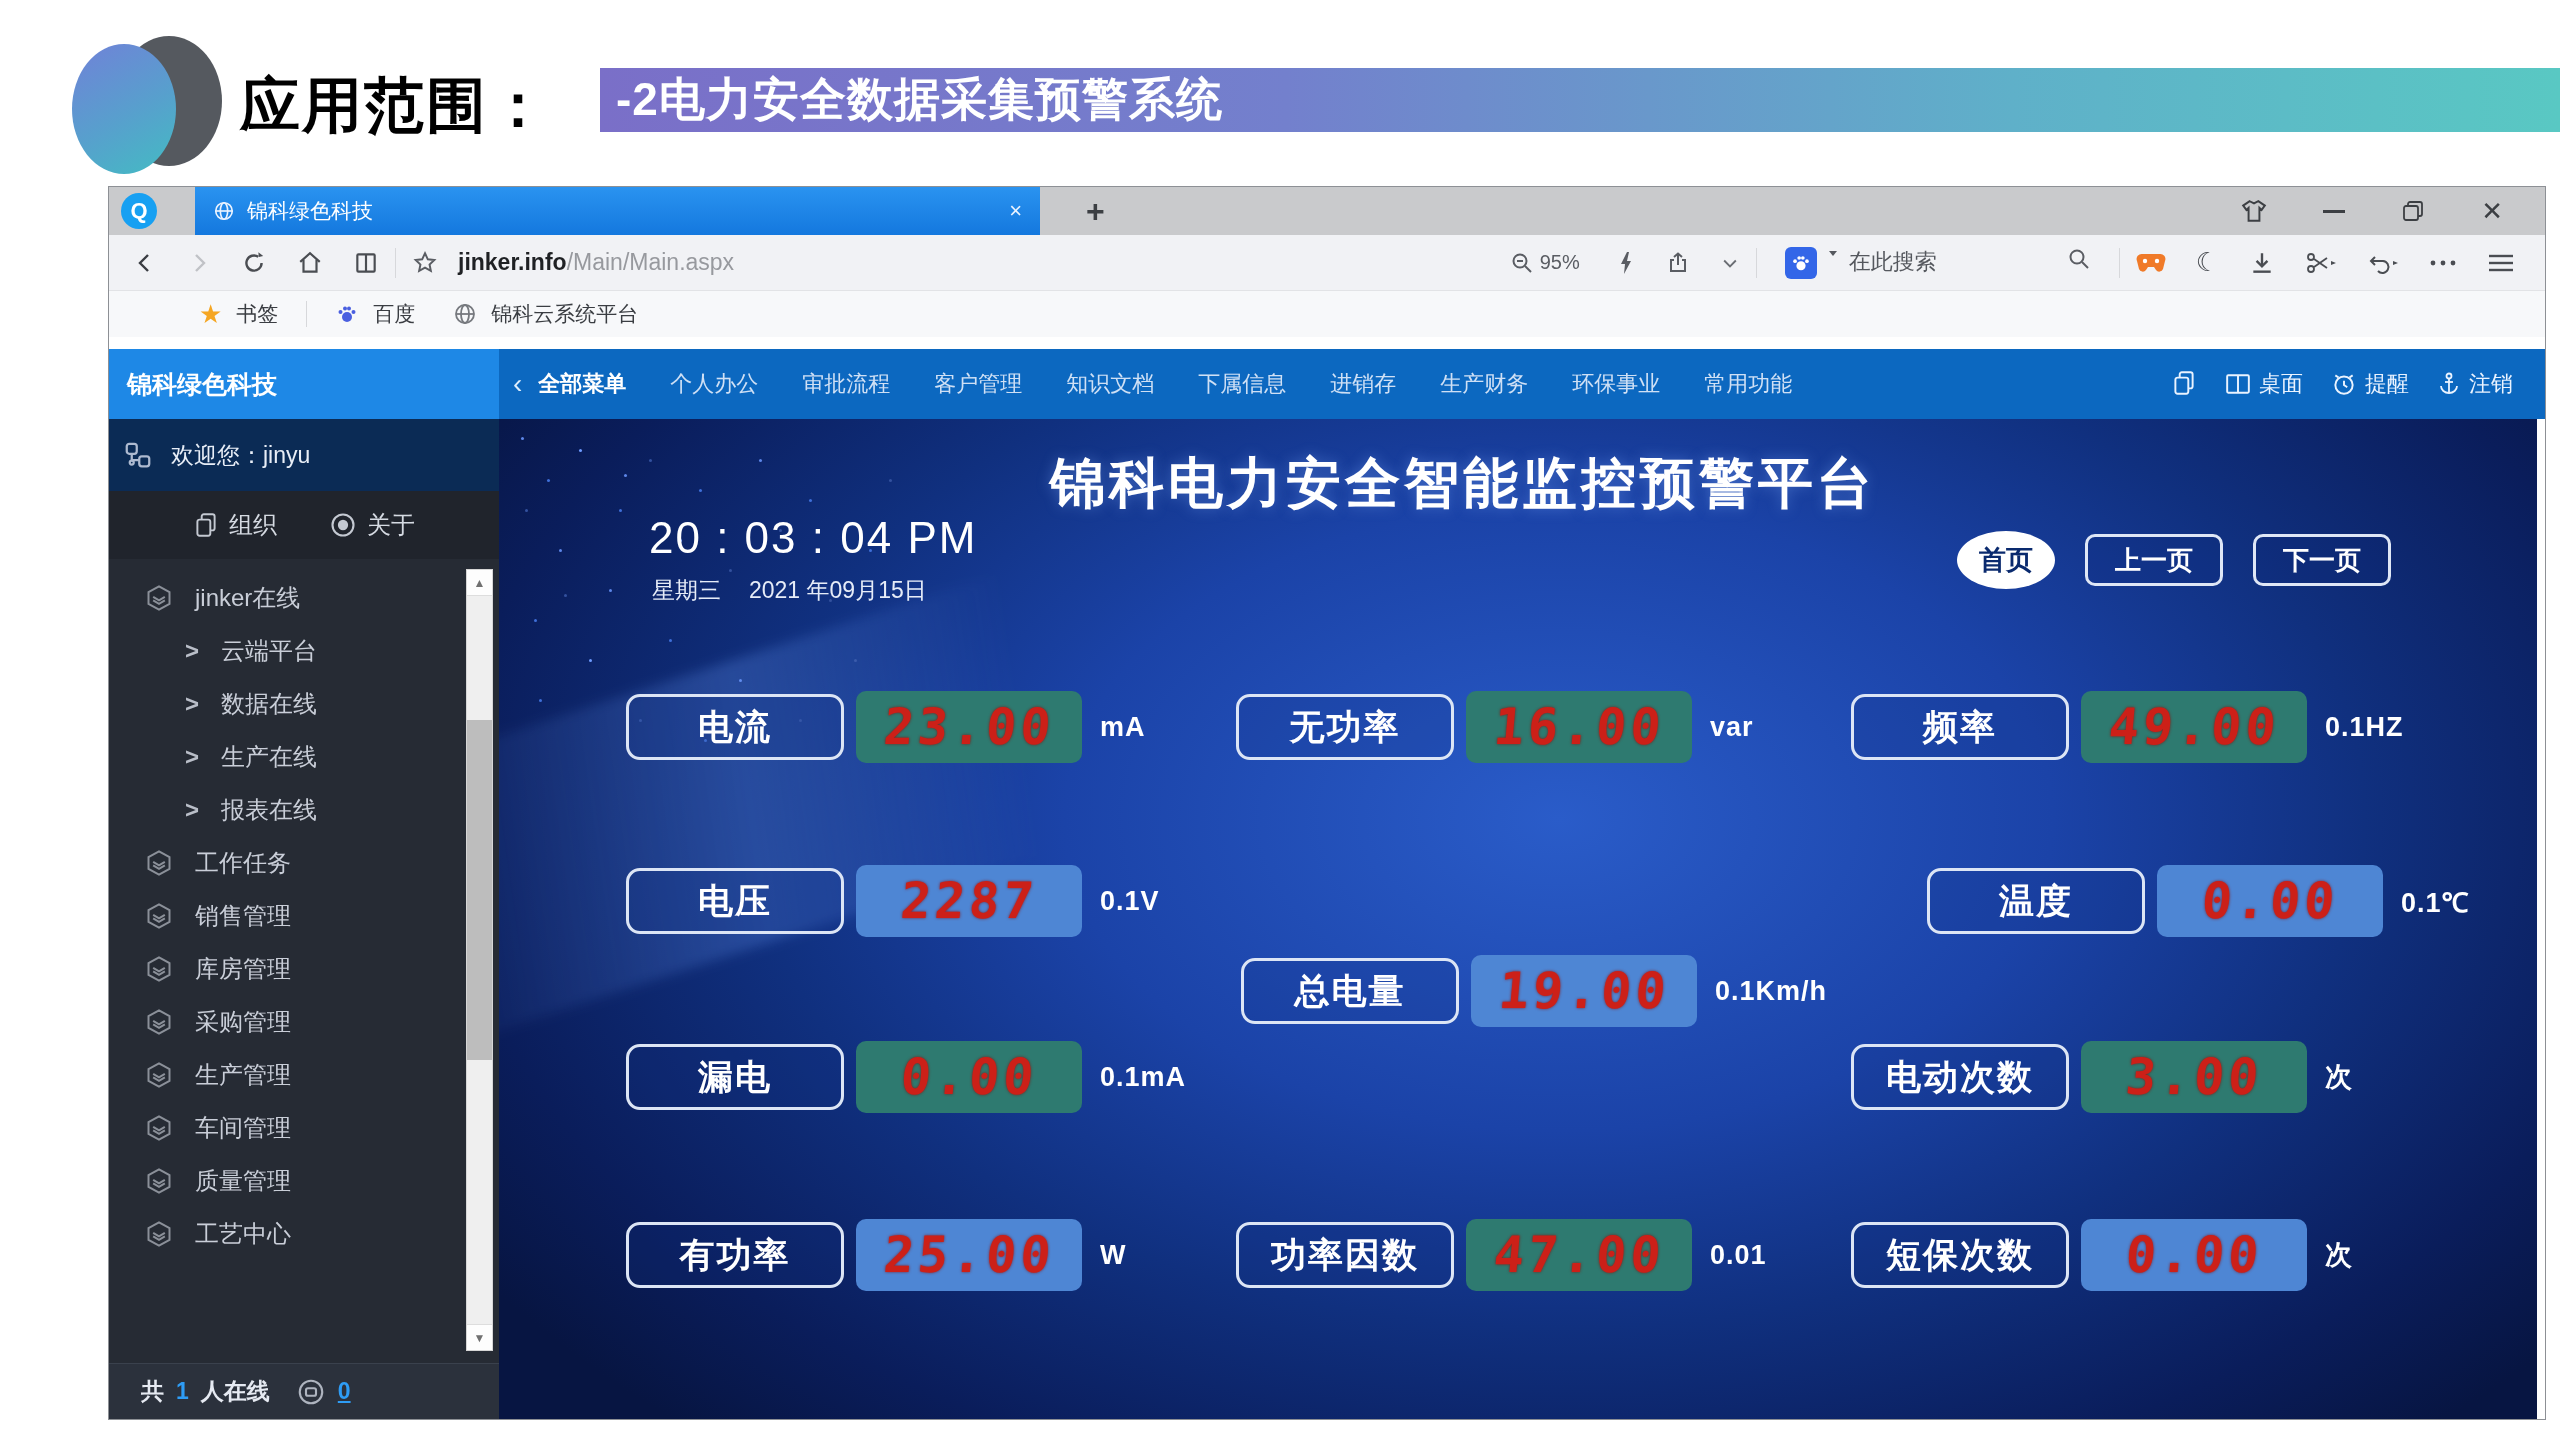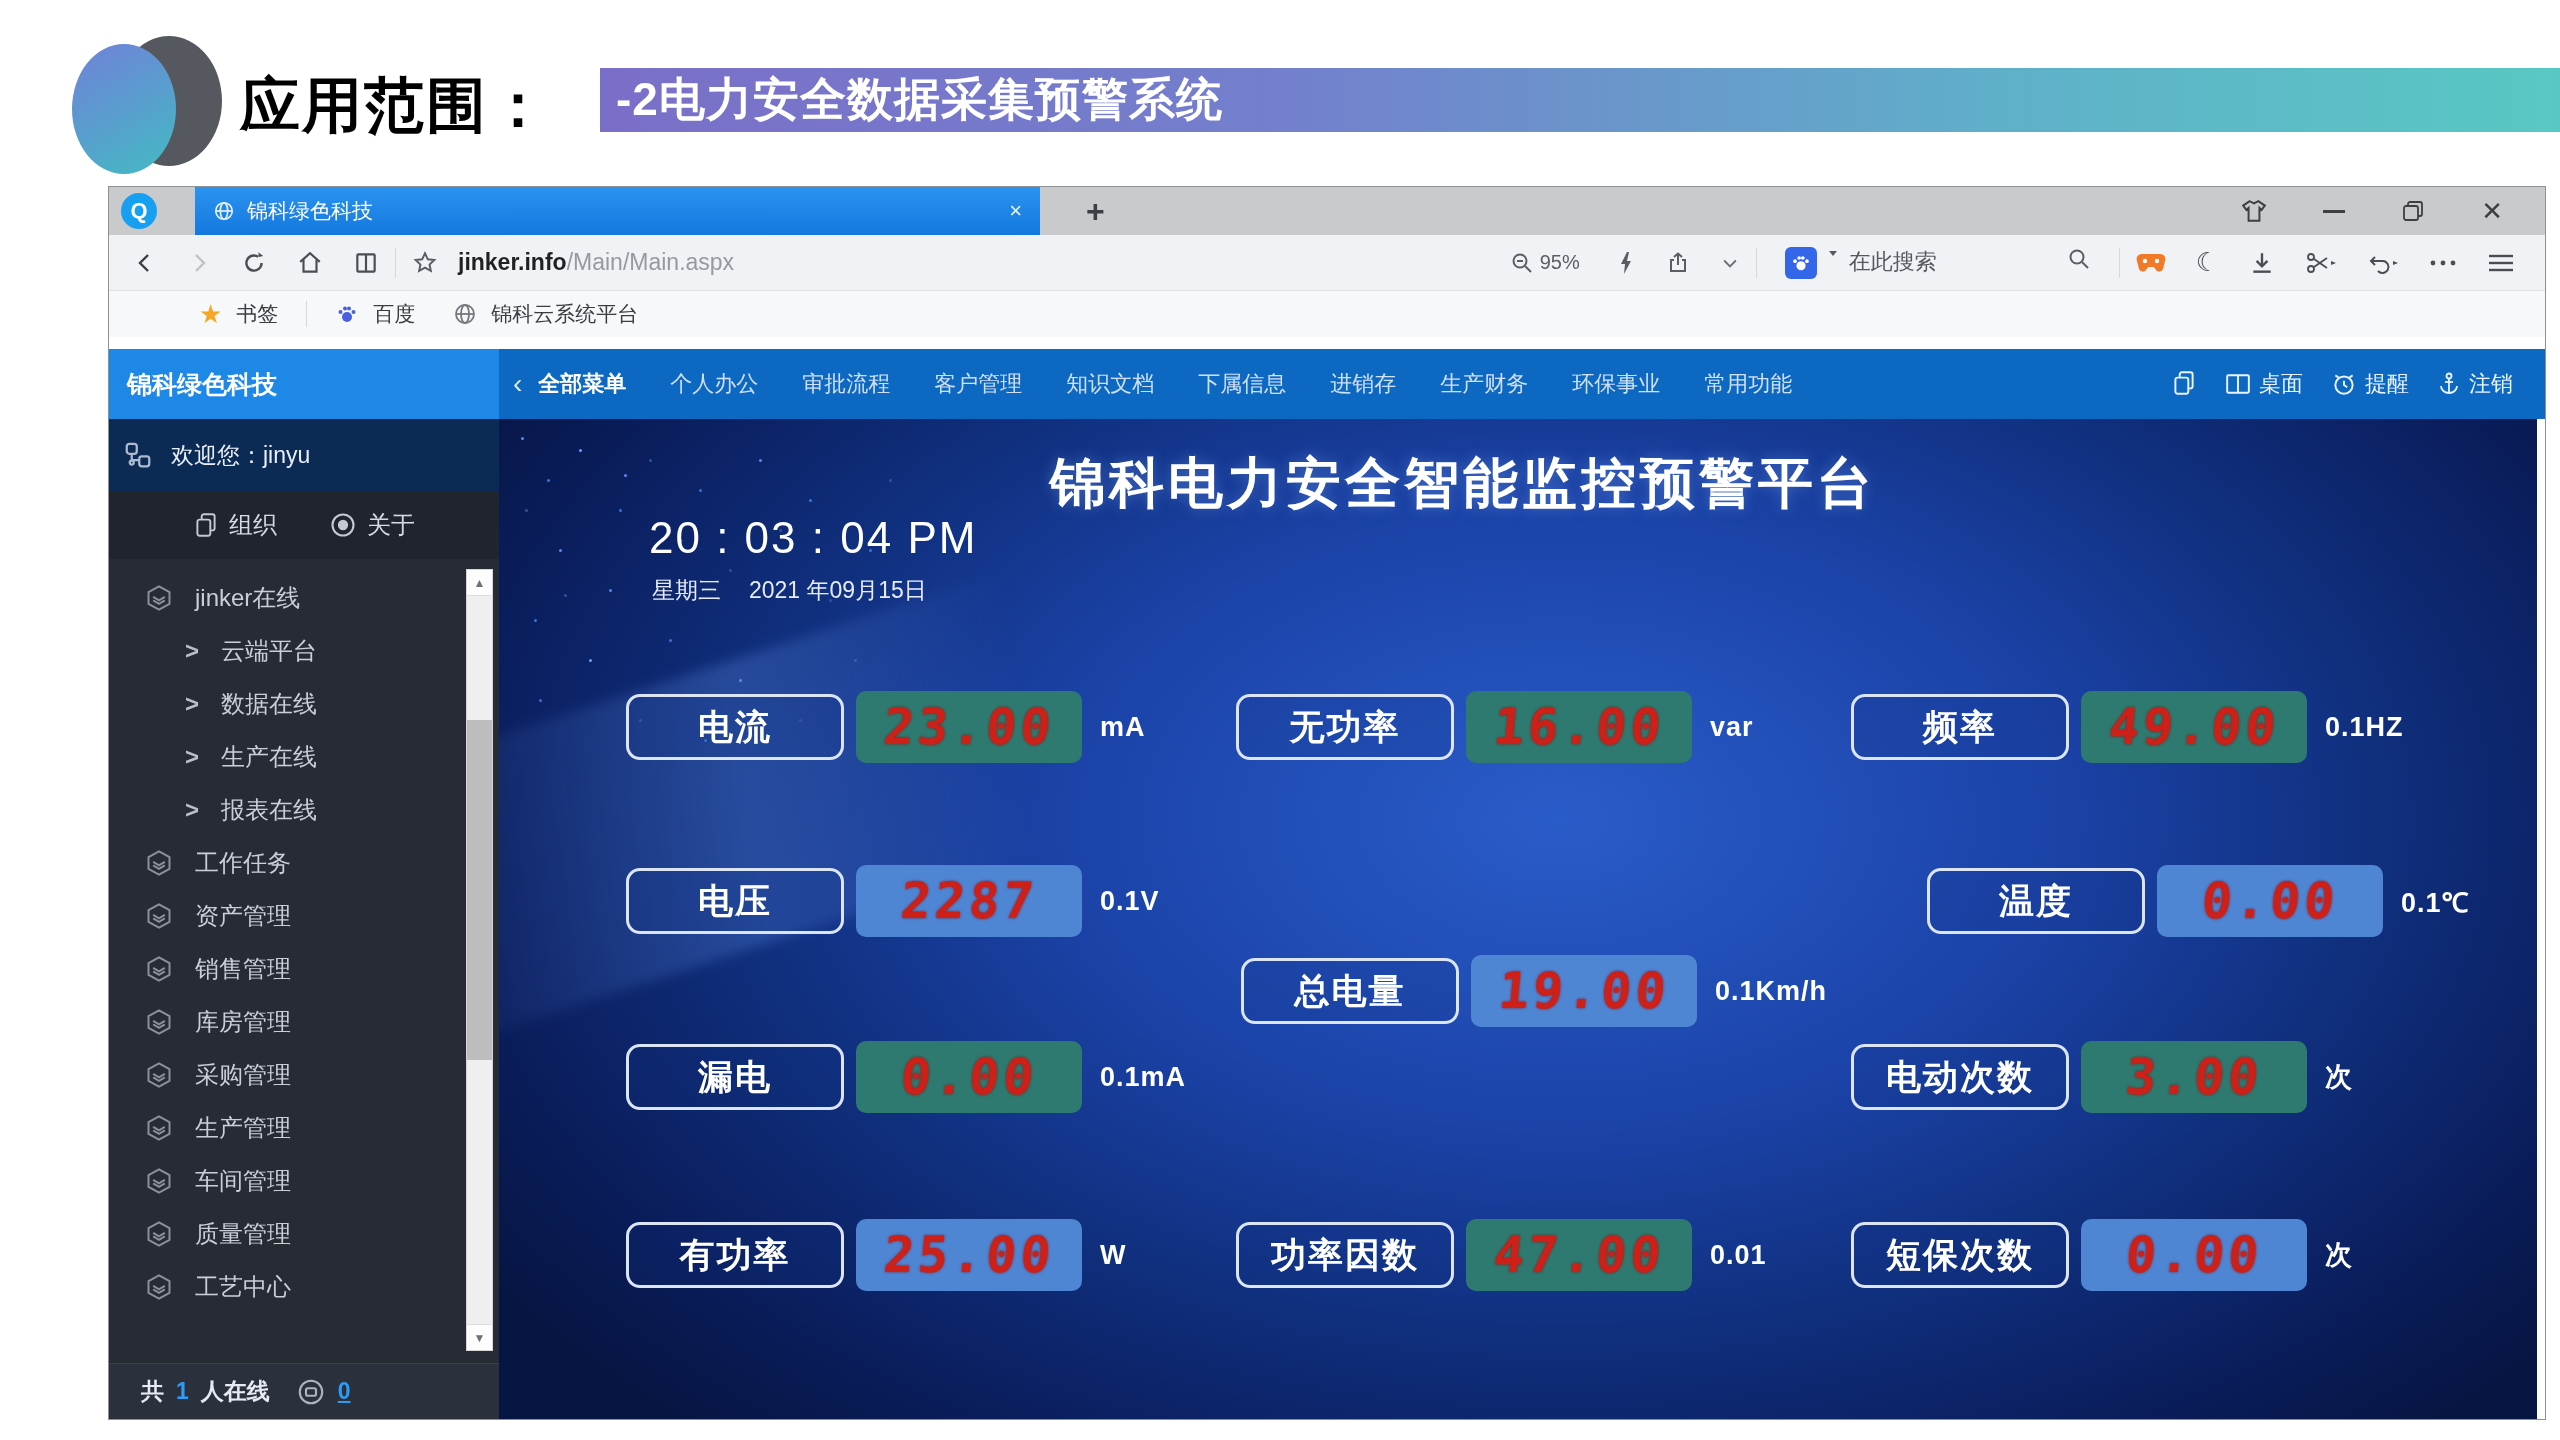--- a/index.html
+++ b/index.html
@@ -401,28 +401,20 @@
               <polyline points="7 14 12 17 17 14"></polyline>
             </svg>
           <span>工作任务</span>
         </div>
         <div class="sb-item">
           <svg class="icon" width="28" height="28" viewBox="0 0 24 24" fill="none" stroke="#8b9099" stroke-width="1.7">
               <polygon points="12 2 21 7 21 17 12 22 3 17 3 7"></polygon>
               <polyline points="7 11 12 14 17 11"></polyline>
               <polyline points="7 14 12 17 17 14"></polyline>
             </svg>
-          <span>资产管理</span>
-        </div>
-        <div class="sb-item">
-          <svg class="icon" width="28" height="28" viewBox="0 0 24 24" fill="none" stroke="#8b9099" stroke-width="1.7">
-              <polygon points="12 2 21 7 21 17 12 22 3 17 3 7"></polygon>
-              <polyline points="7 11 12 14 17 11"></polyline>
-              <polyline points="7 14 12 17 17 14"></polyline>
-            </svg>
           <span>销售管理</span>
         </div>
         <div class="sb-item">
           <svg class="icon" width="28" height="28" viewBox="0 0 24 24" fill="none" stroke="#8b9099" stroke-width="1.7">
               <polygon points="12 2 21 7 21 17 12 22 3 17 3 7"></polygon>
               <polyline points="7 11 12 14 17 11"></polyline>
               <polyline points="7 14 12 17 17 14"></polyline>
             </svg>
           <span>库房管理</span>
         </div>
@@ -489,20 +481,25 @@
     <div class="main">
       <div class="stars"></div>
       <div class="beam"></div>
 
       <div class="dash-title">锦科电力安全智能监控预警平台</div>
       <div class="clock">20 : 03 : 04 PM</div>
       <div class="dateline">
         <span>星期三</span>
         <span>2021 年09月15日</span>
       </div>
+      <div class="pager">
+        <div class="home-btn">首页</div>
+        <div class="page-btn">上一页</div>
+        <div class="page-btn">下一页</div>
+      </div>
 
       <div class="metric" style="left:127px; top:272px;">
         <div class="m-label">电流</div>
         <div class="m-display teal">
             <span class="digits">23.00</span>
           </div>
         <div class="m-unit">mA</div>
       </div>
       <div class="metric" style="left:737px; top:272px;">
         <div class="m-label">无功率</div>

